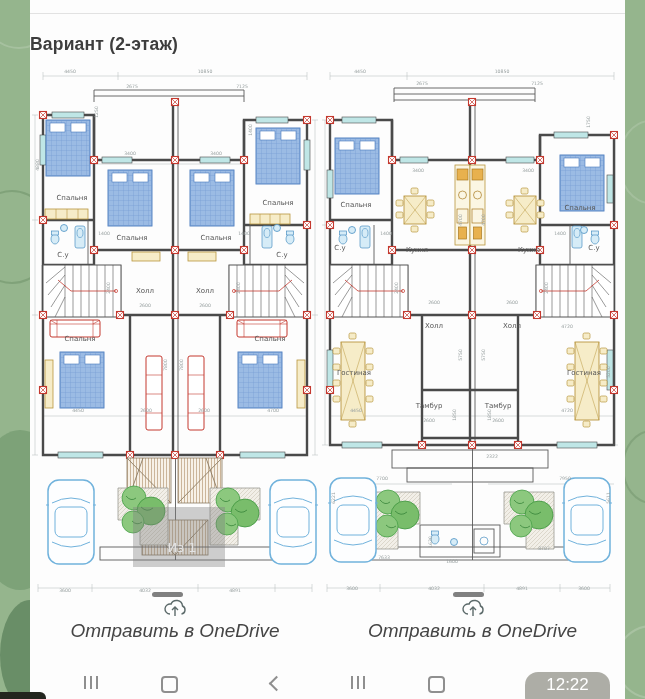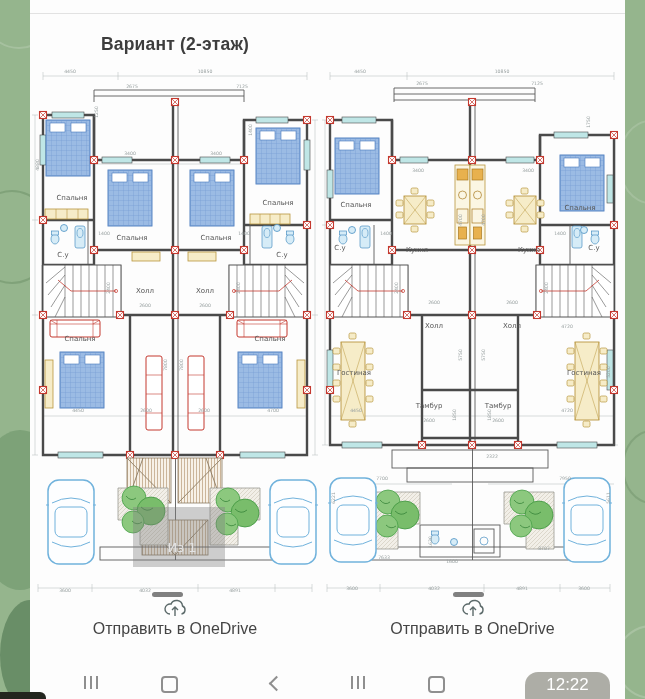--- a/index.html
+++ b/index.html
@@ -16,27 +16,27 @@
   .d7{left:615px;top:625px;width:70px;height:70px;border:2px solid rgba(255,255,255,.18);}
 
   .white-sheet{position:absolute;left:30px;top:0;width:595px;height:699px;background:#fdfdfd;}
   .topline{position:absolute;left:30px;top:13px;width:595px;height:1px;background:#e2e2e2;}
   .corner-notch{position:absolute;left:0;top:692px;width:46px;height:7px;background:#23261f;border-top-right-radius:6px;}
 
   .card{position:absolute;top:0;height:699px;}
   .card-left{left:30px;width:290px;}
   .card-right{left:320px;width:305px;}
 
-  .plan-title{position:absolute;top:34px;left:0;width:100%;text-align:center;margin:0;
+  .plan-title{position:absolute;top:34px;left:0;width:100%;margin:0;
               font-size:17.5px;font-weight:bold;color:#3d3d3d;letter-spacing:.2px;}
   svg.plan{position:absolute;top:60px;}
 
   .share{position:absolute;top:598px;left:0;width:100%;text-align:center;cursor:pointer;}
   .share .cloud{display:block;margin:0 auto 2px auto;}
-  .share .share-label{font-size:16px;color:#454545;}
+  .share .share-label{font-size:19px;color:#454545;font-style:italic;}
 
   .navbar{position:absolute;top:668px;left:0;width:100%;height:31px;}
   .ni{position:absolute;top:8px;color:#8f8f8f;}
   .ni-recents{display:flex;gap:4px;}
   .ni-recents i{display:block;width:2px;height:13px;background:#8f8f8f;}
   .ni-home{width:13px;height:13px;border:2px solid #8f8f8f;border-radius:4px;}
   .ni-back{width:9px;height:9px;border-left:2px solid #8f8f8f;border-bottom:2px solid #8f8f8f;
            transform:rotate(45deg);margin-top:2px;}
   .gesture-bar{position:absolute;width:31px;height:5px;border-radius:3px;background:#808080;top:592px;}
 

